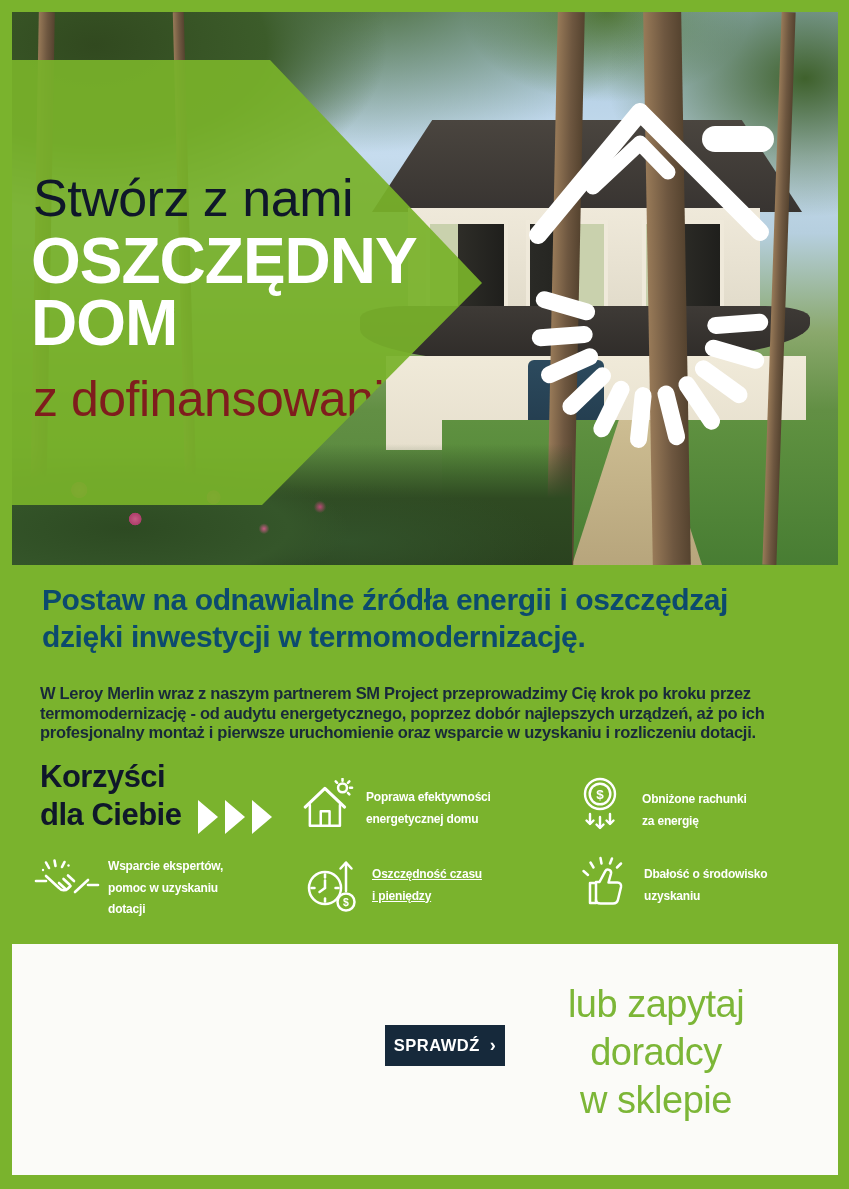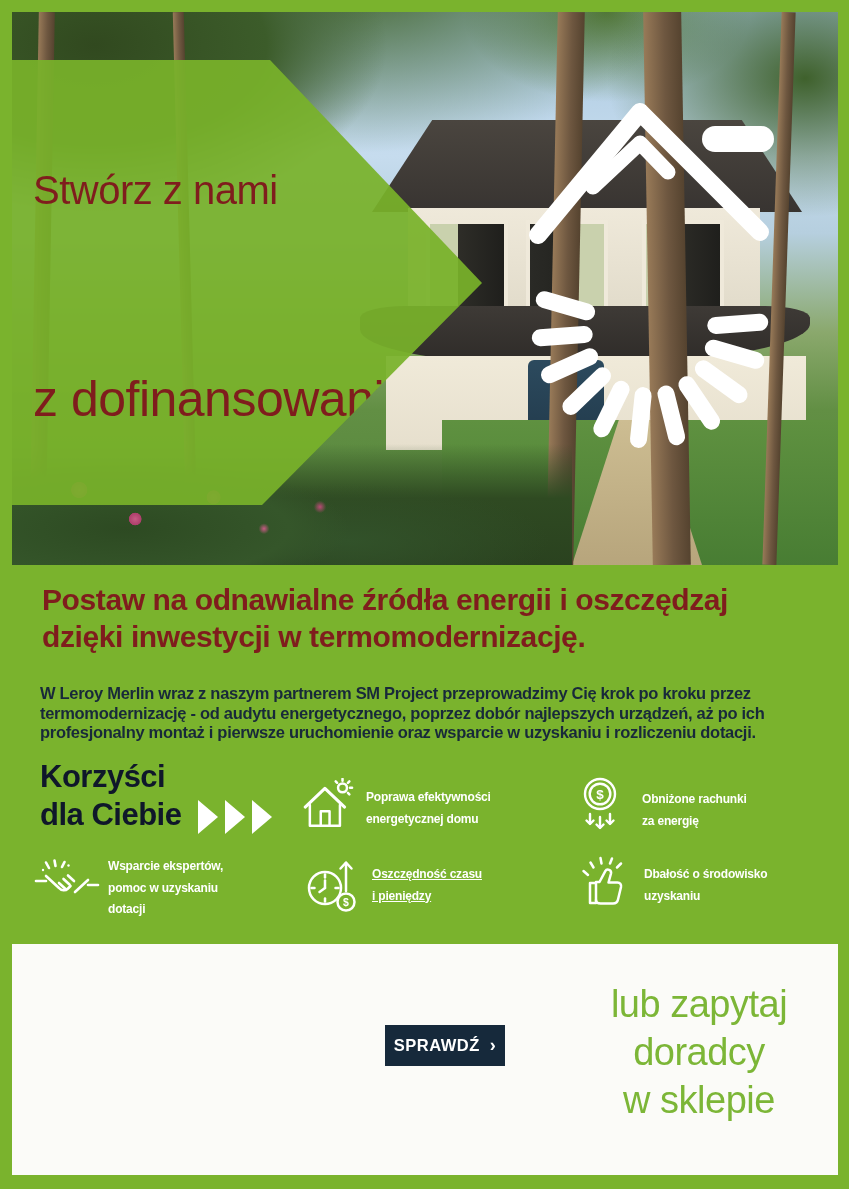--- a/index.html
+++ b/index.html
@@ -51,42 +51,42 @@
       radial-gradient(ellipse 300px 90px at 20% 70%, #2d4a22 0%, #35562a 55%, rgba(0,0,0,0) 75%),
       radial-gradient(ellipse 280px 80px at 60% 80%, #32522a 0%, rgba(0,0,0,0) 72%),
       linear-gradient(180deg, rgba(47,74,34,0) 0%, #2f4a22 45%, #2a421f 100%);
   }
   
   .banner{
     position:absolute;left:12px;top:60px;width:470px;height:445px;
     background:rgba(121,178,42,0.93);
     clip-path:polygon(0 0,54.9% 0,100% 50.1%,53.2% 100%,0 100%);
   }
-  .kicker{position:absolute;left:21px;top:108px;color:#7f1d1d;font-size:40px;font-weight:400;letter-spacing:-0.5px;}
+  .kicker{position:absolute;left:21px;top:108px;color:#0f172a;font-size:52px;font-weight:400;letter-spacing:-0.5px;}
   .hero-title{position:absolute;left:19px;top:170px;color:#fff;font-size:64px;line-height:62px;font-weight:800;letter-spacing:-1px;white-space:pre-line;}
   .hero-sub{position:absolute;left:21px;top:310px;color:#7f1d1d;font-size:50px;font-weight:300;letter-spacing:-0.5px;}
   
   .logo{position:absolute;left:495px;top:95px;}
   
-  .intro-heading{position:absolute;left:42px;top:581px;color:#7f1d1d;font-size:30px;line-height:37px;font-weight:700;letter-spacing:-0.4px;white-space:pre-line;}
+  .intro-heading{position:absolute;left:42px;top:581px;color:#0c4a6e;font-size:30px;line-height:37px;font-weight:700;letter-spacing:-0.4px;white-space:pre-line;}
   .intro-par{position:absolute;left:40px;top:684px;color:#18293a;font-size:16.5px;line-height:19.5px;font-weight:700;letter-spacing:-0.3px;white-space:pre-line;}
   
   .ben-heading{position:absolute;left:40px;top:758px;color:#0f172a;font-size:31px;line-height:38px;font-weight:800;letter-spacing:-0.5px;white-space:pre-line;}
   .tris{position:absolute;left:198px;top:800px;display:flex;gap:7px;}
   .tri{width:0;height:0;border-top:17px solid transparent;border-bottom:17px solid transparent;border-left:20px solid #fff;}
   .ben-label{position:absolute;color:#fff;font-size:12px;line-height:21.5px;font-weight:700;letter-spacing:-0.2px;white-space:pre-line;}
   .icon-box{position:absolute;}
   .icon-box svg{display:block;}
   
   .card{position:absolute;left:12px;top:944px;width:826px;height:231px;background:#fbfbf8;}
   .cta-left{position:absolute;left:35px;top:24px;color:#74b42a;font-size:40px;line-height:45px;font-weight:800;letter-spacing:-0.8px;white-space:pre-line;}
   .cta-btn{position:absolute;left:373px;top:81px;width:120px;height:41px;background:#16293b;color:#fff;
     display:flex;align-items:center;justify-content:center;font-size:16.5px;font-weight:700;letter-spacing:0.5px;cursor:pointer;border:none;}
   .cta-btn .chev{margin-left:10px;font-size:18px;font-weight:700;}
-  .cta-right{position:absolute;left:555px;top:36px;width:264px;text-align:center;color:#7cb637;font-size:38px;line-height:48px;font-weight:300;letter-spacing:-0.5px;white-space:pre-line;}
+  .cta-right{position:absolute;left:512px;top:36px;width:264px;text-align:center;color:#7cb637;font-size:38px;line-height:48px;font-weight:300;letter-spacing:-0.5px;white-space:pre-line;}
   .st{fill:none;stroke:#fff;stroke-linecap:round;stroke-linejoin:round;}
 </style>
 </head>
 <body>
 
 <div class="page">
 
   <div class="photo">
     <div class="canopy"></div>
     <div class="house">
@@ -124,20 +124,22 @@
       <path d="M126.1 294.3 L106.8 333.8"></path>
       <path d="M107.5 280.8 L75.9 311.4"></path>
       <path d="M94.7 261.8 L54.5 279.7"></path>
       <path d="M89.2 239.6 L45.3 242.7"></path>
       <path d="M91.6 216.8 L49.3 204.7"></path>
     </g>
   </svg>
 
   <div class="banner">
     <div class="kicker">Stwórz z nami</div>
+    <div class="hero-title">OSZCZĘDNY
+DOM</div>
     <div class="hero-sub">z dofinansowaniem</div>
   </div>
 
   <div class="intro-heading">Postaw na odnawialne źródła energii i oszczędzaj
 dzięki inwestycji w termomodernizację.</div>
   <div class="intro-par">W Leroy Merlin wraz z naszym partnerem SM Project przeprowadzimy Cię krok po kroku przez
 termomodernizację - od audytu energetycznego, poprzez dobór najlepszych urządzeń, aż po ich
 profesjonalny montaż i pierwsze uruchomienie oraz wsparcie w uzyskaniu i rozliczeniu dotacji.</div>
 
   <div class="ben-heading">Korzyści

